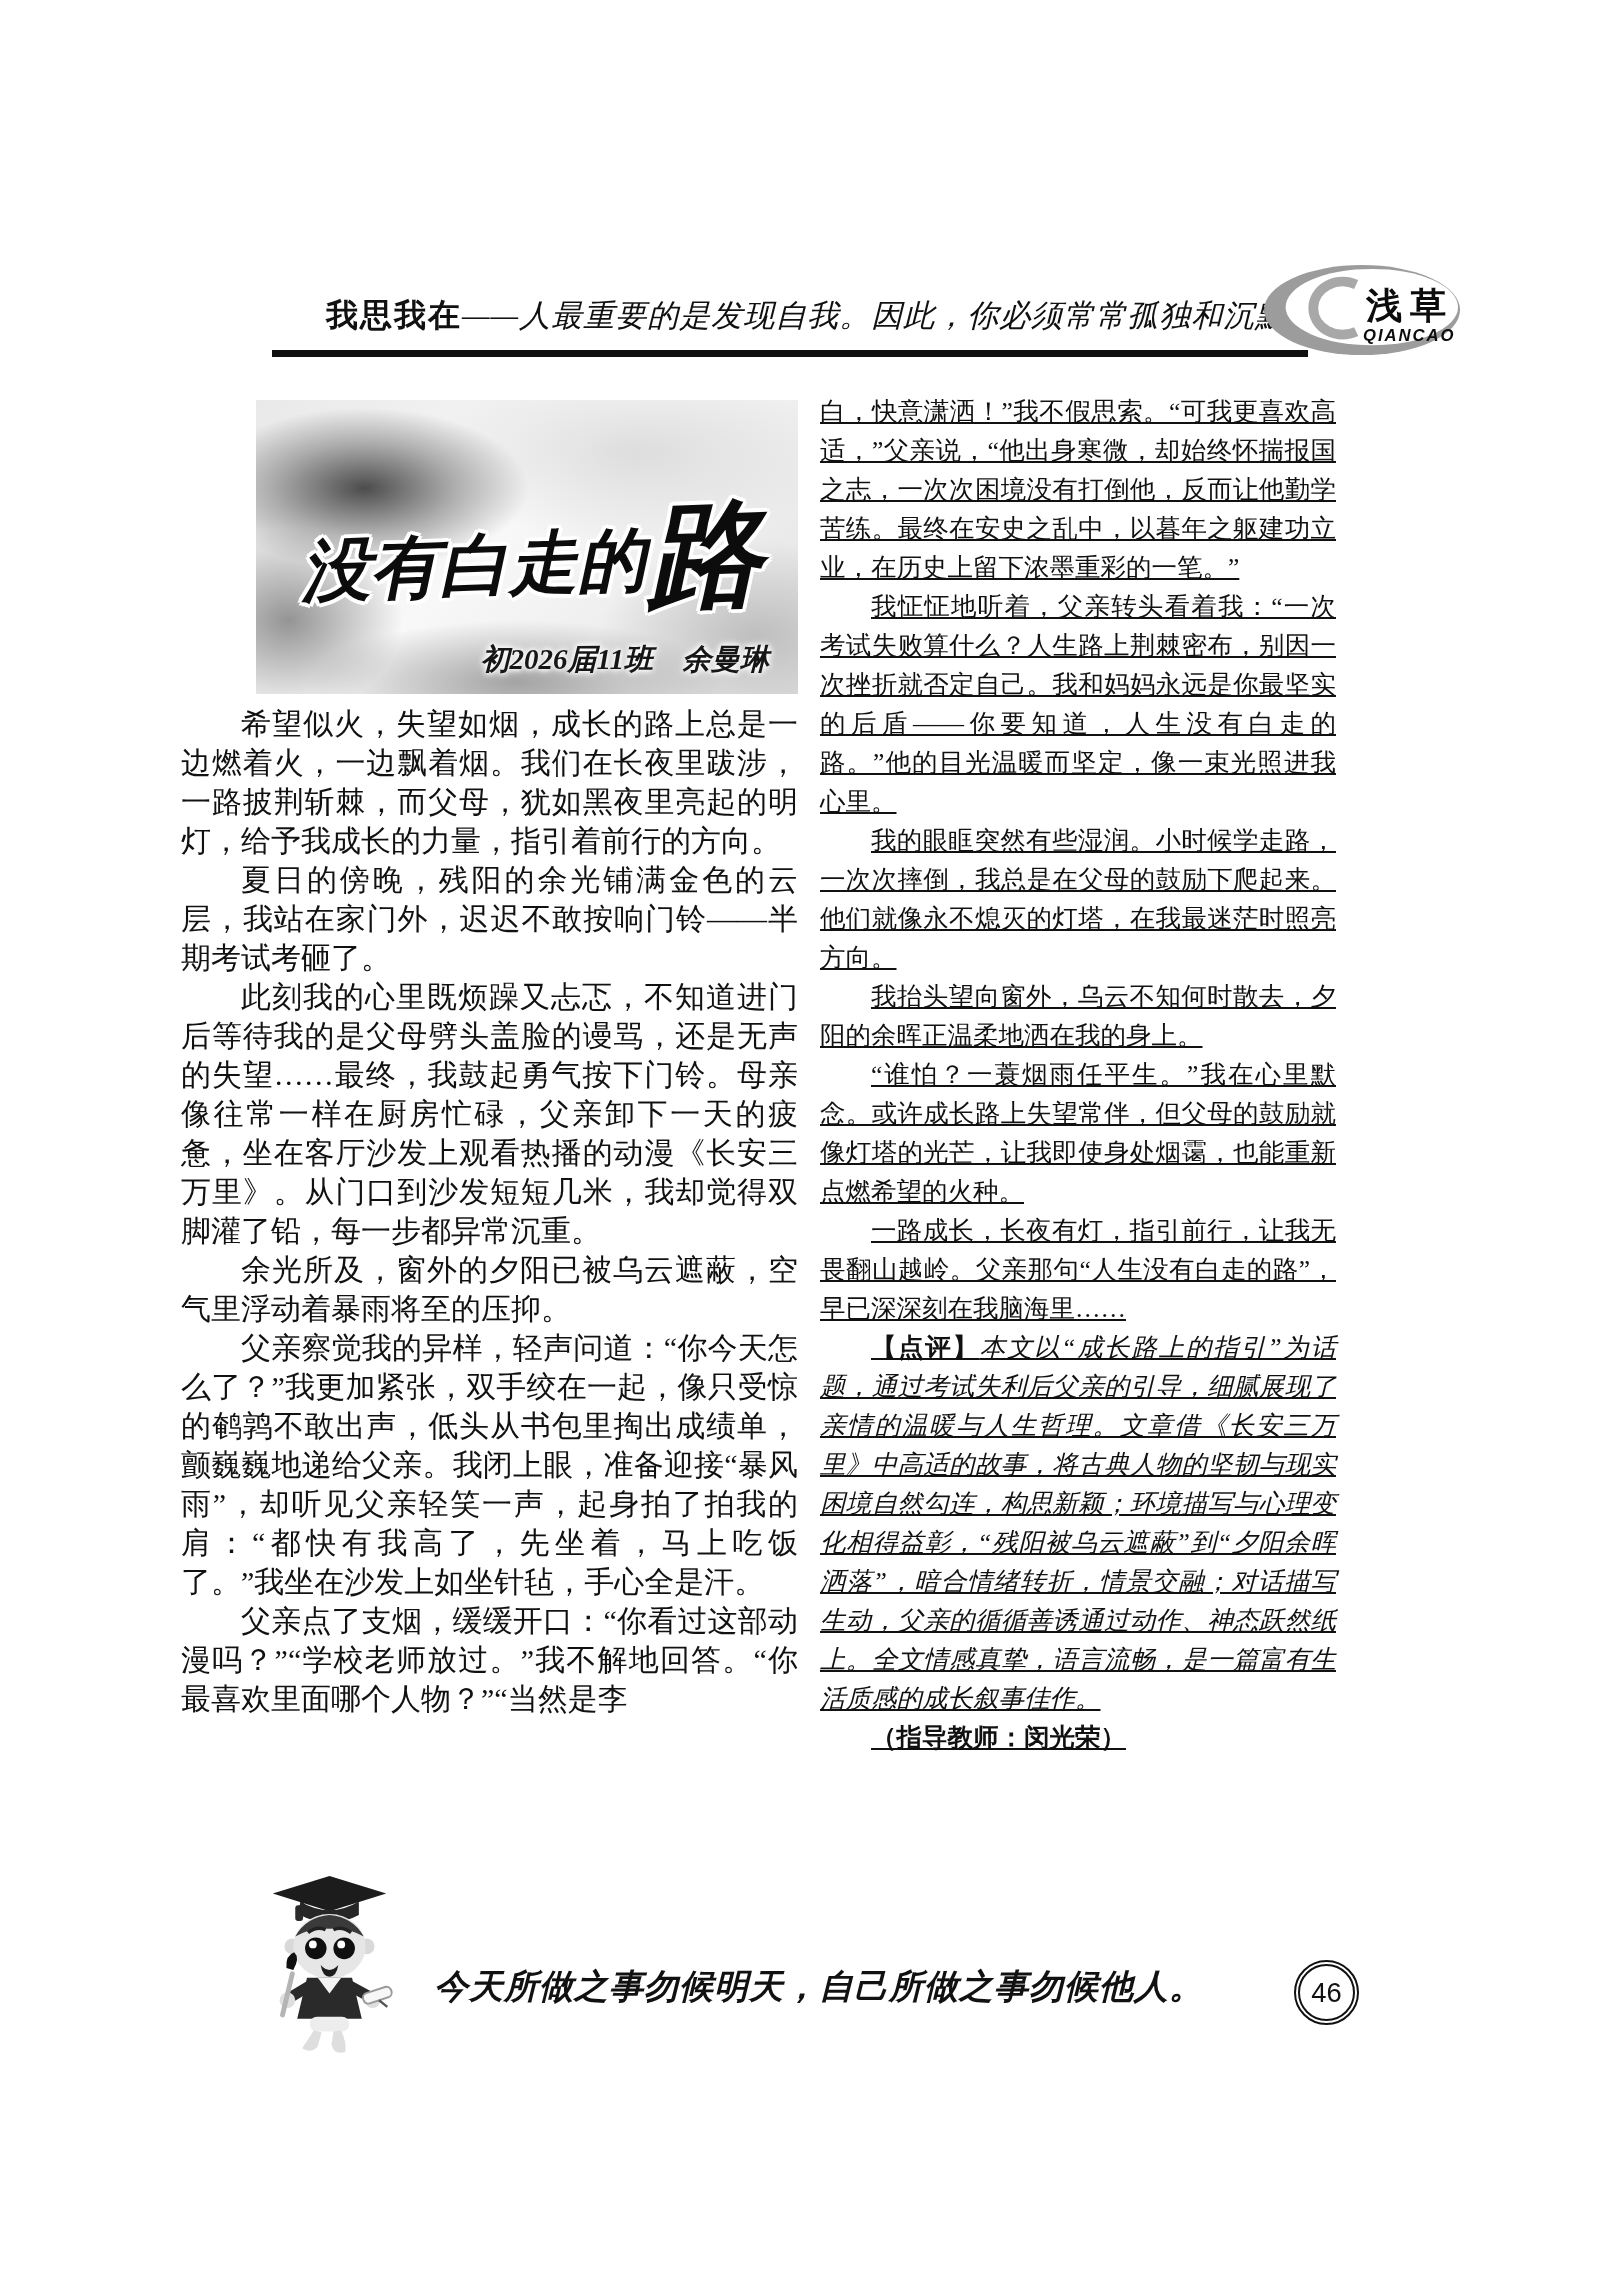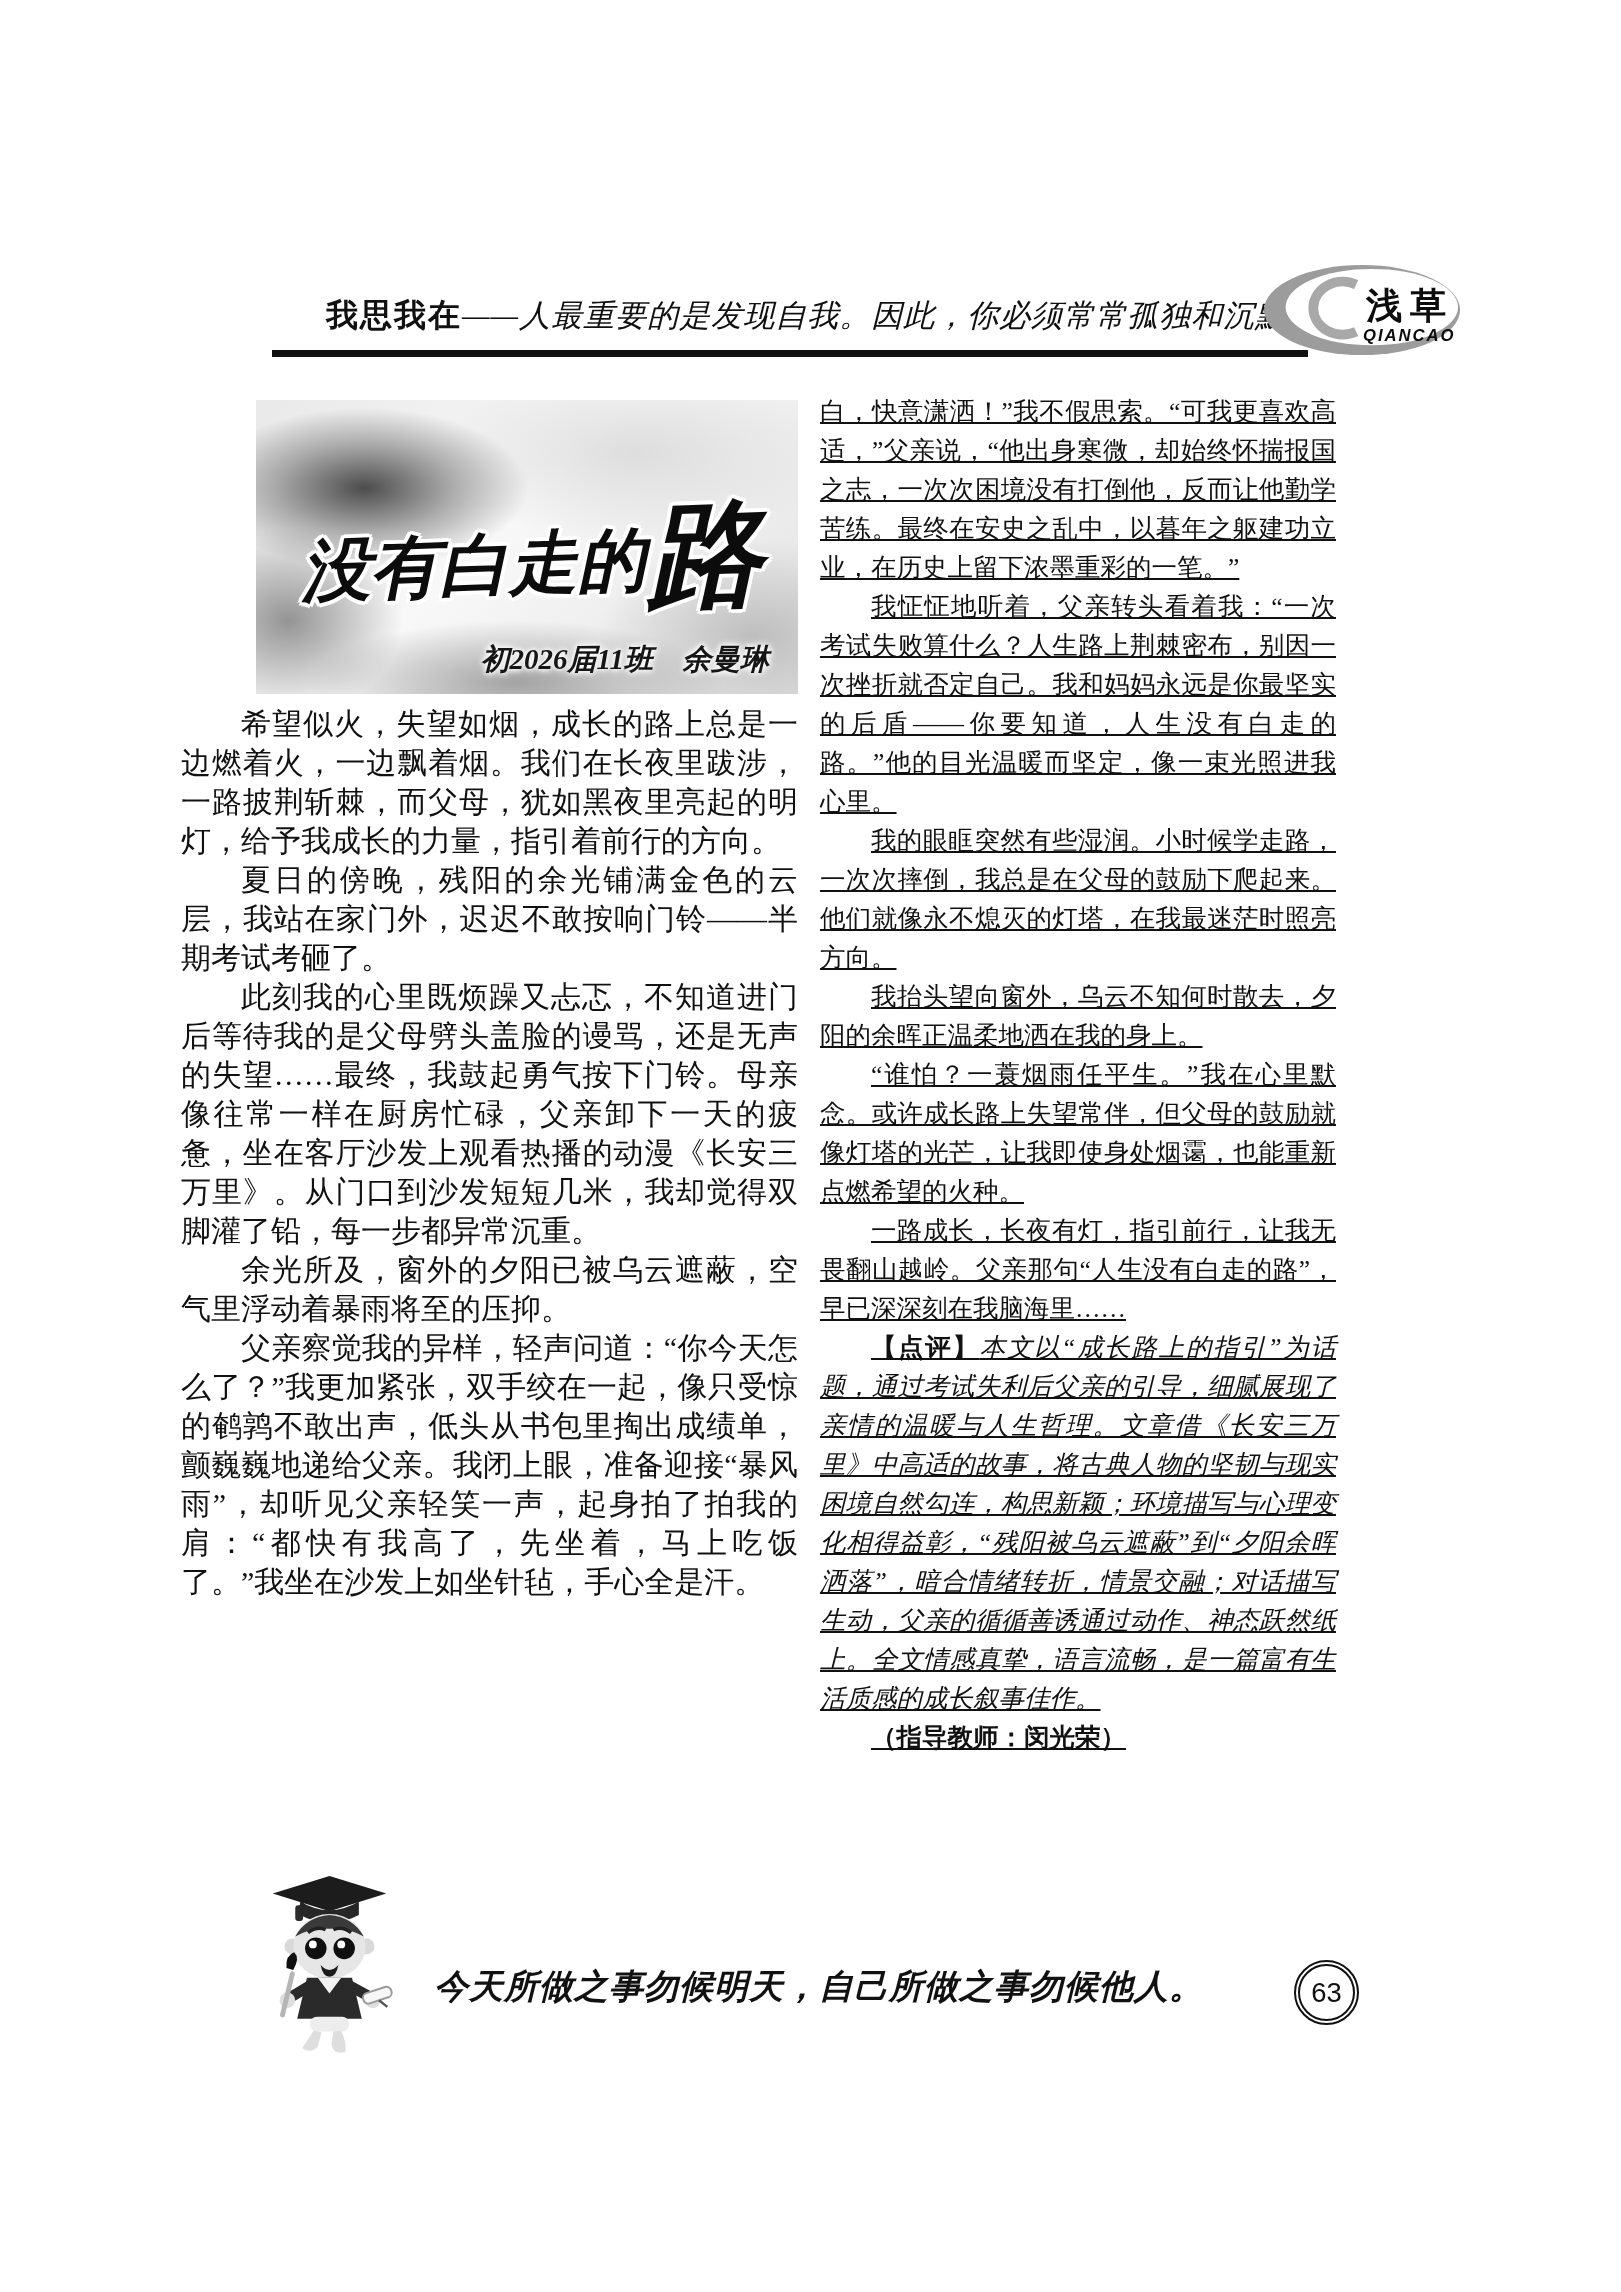--- a/index.html
+++ b/index.html
@@ -100,20 +100,21 @@
     </div>
     <div class="title-byline">初2026届11班　余曼琳</div>
   </div>
 
   <div class="body-block">
     <p>希望似火，失望如烟，成长的路上总是一边燃着火，一边飘着烟。我们在长夜里跋涉，一路披荆斩棘，而父母，犹如黑夜里亮起的明灯，给予我成长的力量，指引着前行的方向。</p>
     <p>夏日的傍晚，残阳的余光铺满金色的云层，我站在家门外，迟迟不敢按响门铃——半期考试考砸了。</p>
     <p>此刻我的心里既烦躁又忐忑，不知道进门后等待我的是父母劈头盖脸的谩骂，还是无声的失望……最终，我鼓起勇气按下门铃。母亲像往常一样在厨房忙碌，父亲卸下一天的疲惫，坐在客厅沙发上观看热播的动漫《长安三万里》。从门口到沙发短短几米，我却觉得双脚灌了铅，每一步都异常沉重。</p>
     <p>余光所及，窗外的夕阳已被乌云遮蔽，空气里浮动着暴雨将至的压抑。</p>
     <p>父亲察觉我的异样，轻声问道：“你今天怎么了？”我更加紧张，双手绞在一起，像只受惊的鹌鹑不敢出声，低头从书包里掏出成绩单，颤巍巍地递给父亲。我闭上眼，准备迎接“暴风雨”，却听见父亲轻笑一声，起身拍了拍我的肩：“都快有我高了，先坐着，马上吃饭了。”我坐在沙发上如坐针毡，手心全是汗。</p>
+    <p>父亲点了支烟，缓缓开口：“你看过这部动漫吗？”“学校老师放过。”我不解地回答。“你最喜欢里面哪个人物？”“当然是李</p>
   </div>
 </div>
 
 <div class="abs col-right">
   <p class="no-indent">白，快意潇洒！”我不假思索。“可我更喜欢高适，”父亲说，“他出身寒微，却始终怀揣报国之志，一次次困境没有打倒他，反而让他勤学苦练。最终在安史之乱中，以暮年之躯建功立业，在历史上留下浓墨重彩的一笔。”</p>
   <p>我怔怔地听着，父亲转头看着我：“一次考试失败算什么？人生路上荆棘密布，别因一次挫折就否定自己。我和妈妈永远是你最坚实的后盾——你要知道，人生没有白走的路。”他的目光温暖而坚定，像一束光照进我心里。</p>
   <p>我的眼眶突然有些湿润。小时候学走路，一次次摔倒，我总是在父母的鼓励下爬起来。他们就像永不熄灭的灯塔，在我最迷茫时照亮方向。</p>
   <p>我抬头望向窗外，乌云不知何时散去，夕阳的余晖正温柔地洒在我的身上。</p>
   <p>“谁怕？一蓑烟雨任平生。”我在心里默念。或许成长路上失望常伴，但父母的鼓励就像灯塔的光芒，让我即使身处烟霭，也能重新点燃希望的火种。</p>
   <p>一路成长，长夜有灯，指引前行，让我无畏翻山越岭。父亲那句“人生没有白走的路”，早已深深刻在我脑海里……</p>
@@ -168,15 +169,15 @@
 
     <rect x="50" y="148" width="40" height="15" rx="7" fill="#ededed"></rect>
     <path d="M54,162 q-8,12 -12,18 q10,6 16,-2 l4,-14 Z" fill="#dedede"></path>
     <path d="M82,162 q6,14 4,22 q-12,3 -14,-8 l2,-13 Z" fill="#dedede"></path>
   </svg>
 </div>
 
 <div class="abs footer-motto">今天所做之事勿候明天，自己所做之事勿候他人。</div>
 
 <div class="abs page-number">
-  <span>63</span>
+  <span>46</span>
 </div>
 
 
 </body></html>

